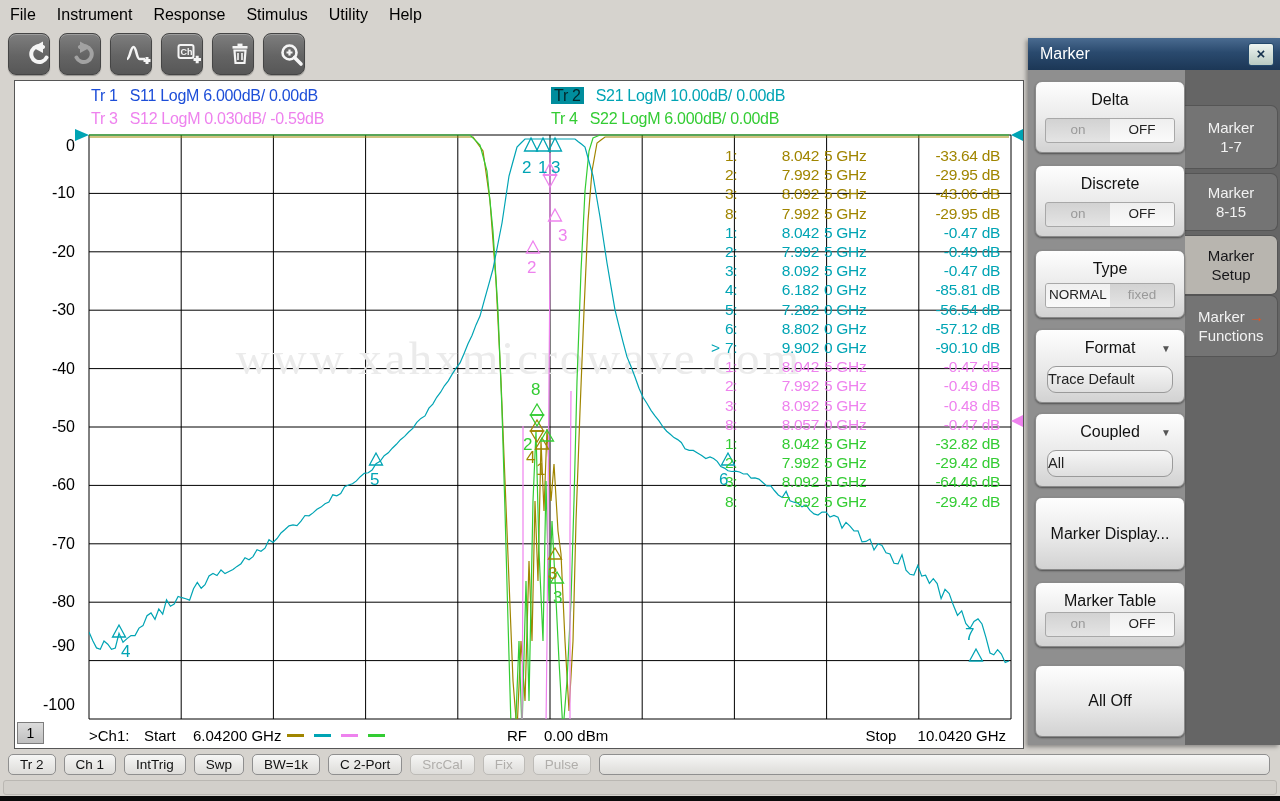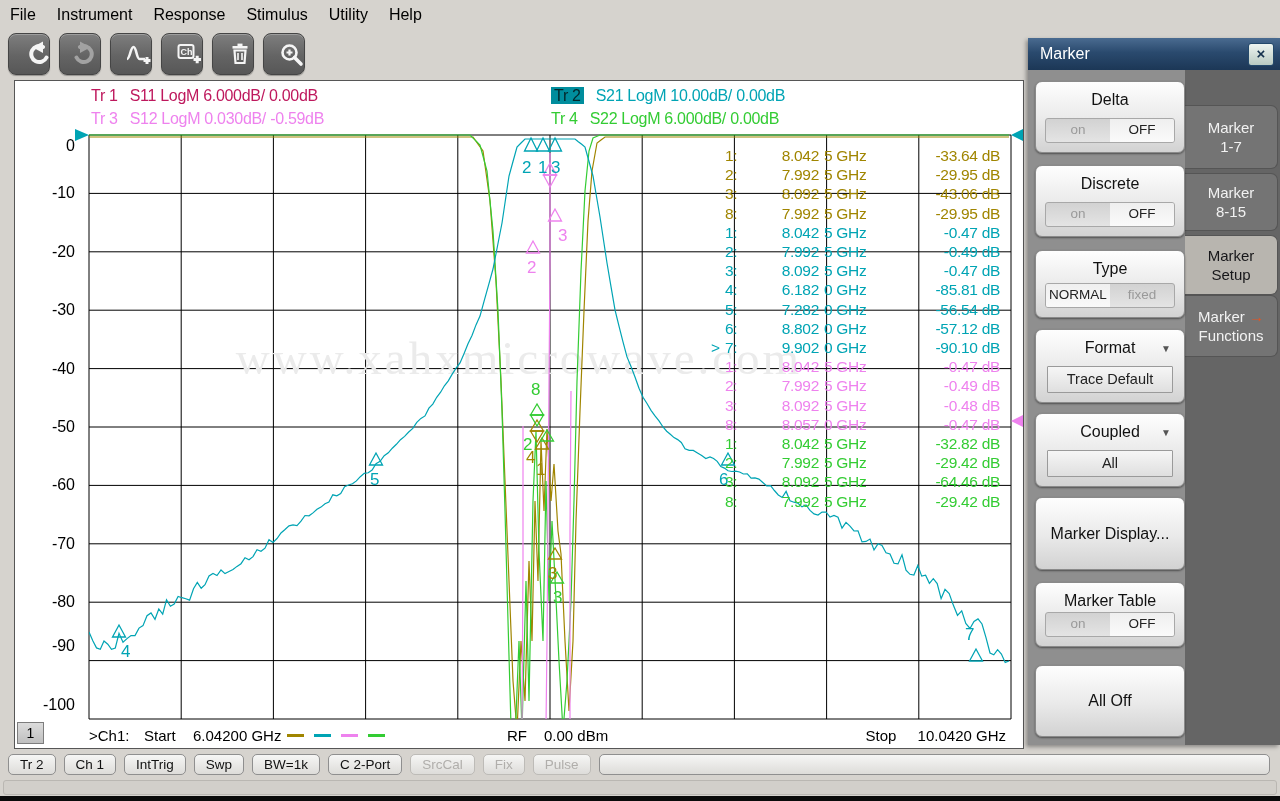--- a/index.html
+++ b/index.html
@@ -32,21 +32,21 @@
   .ptab{position:absolute;left:0;width:93px;background:#747474;border:1px solid #555;border-left:none;border-radius:0 7px 7px 0;color:#f2f2f2;font-size:15px;display:flex;flex-direction:column;align-items:center;justify-content:center;line-height:19px;text-align:center;box-sizing:border-box}
   .ptab.sel{background:#b8b5af;color:#17171a}
   .pbtn{position:absolute;left:7px;width:150px;border-radius:7px;background:linear-gradient(180deg,#fefefe,#e9e9e9 55%,#d2d2d2);border:1px solid #8a8a8a;box-shadow:0 1px 2px rgba(0,0,0,.45);box-sizing:border-box}
   .pbtn .blab{position:absolute;left:0;top:9px;width:100%;text-align:center;font-size:16px;color:#111}
   .pbtn.center .blab{top:50%;transform:translateY(-50%)}
   .pbtn .caret{position:absolute;right:13px;top:13px;font-size:10px;color:#555}
   .tgl{position:absolute;left:9px;right:9px;bottom:9px;height:23px;border:1px solid #a8a8a8;border-radius:3px;background:linear-gradient(#d2d2d2,#e4e4e4);display:flex;font-size:13.5px;line-height:22px;text-align:center;overflow:hidden}
   .tgl .half{flex:1}
   .tgl .act{background:linear-gradient(#efefef,#fafafa);color:#222}
   .tgl .ina{color:#9a9a9a}
-  .sub{position:absolute;left:11px;right:11px;bottom:9px;height:25px;border:1px solid #9a9a9a;border-radius:1px;background:linear-gradient(#f6f6f6,#dfdfdf);font-size:14.5px;color:#222;text-align:center;line-height:24px}
+  .sub{position:absolute;left:11px;right:11px;bottom:9px;height:25px;border:1px solid #9a9a9a;border-radius:9px;background:linear-gradient(#f6f6f6,#dfdfdf);font-size:14.5px;color:#222;line-height:24px}
   #statusbar{position:absolute;left:0;top:752px;width:1280px;height:25px;display:flex;align-items:center;gap:8px;padding:0 10px 0 8px;box-sizing:border-box}
   .sbtn{height:21px;line-height:19px;padding:0 11px;border-radius:5px;background:linear-gradient(#f6f6f5,#dddcd9);border:1px solid #8f8f8f;font-size:13.5px;color:#111;white-space:nowrap;box-sizing:border-box}
   .sbtn.dis{color:#b0aeab;border-color:#bdbbb7}
   .sbtn.fill{flex:1}
   #substatus{position:absolute;left:3px;top:780px;width:1272px;height:13px;background:#d2cfca;border:1px solid #bab7b2;border-radius:3px}
   #blackbar{position:absolute;left:0;top:796px;width:100%;height:5px;background:#0a0a0a}
 </style>
 </head>
 <body>
 
@@ -96,21 +96,21 @@
       <svg width="26" height="26" viewBox="0 0 26 26">
         <circle cx="11.5" cy="11.5" r="7" fill="none" stroke="#f5f5f5" stroke-width="2.6"></circle>
         <path d="M16.5 16.5 L23 23" stroke="#f5f5f5" stroke-width="3.6" stroke-linecap="round"></path>
         <path d="M11.5 8.5 v6 M8.5 11.5 h6" stroke="#f5f5f5" stroke-width="2.2"></path>
       </svg>
     </div>
   </div>
 
 <div id="plot">
   <div id="tracelabels">
-      <div class="trlab" style="left: 76px; top: 6px; color: #be185d;"><span class="trid">Tr 1</span><span class="trlbl">S11 LogM 6.000dB/ 0.00dB</span></div>
+      <div class="trlab" style="left: 76px; top: 6px; color: #1d4ed8;"><span class="trid">Tr 1</span><span class="trlbl">S11 LogM 6.000dB/ 0.00dB</span></div>
       <div class="trlab" style="left: 536px; top: 6px; color: rgb(0, 164, 180);"><span class="trid" style="background: rgb(0, 141, 157); color: rgb(3, 39, 43); padding: 0px 3px;">Tr 2</span><span class="trlbl">S21 LogM 10.00dB/ 0.00dB</span></div>
       <div class="trlab" style="left: 76px; top: 29px; color: rgb(238, 130, 238);"><span class="trid">Tr 3</span><span class="trlbl">S12 LogM 0.030dB/ -0.59dB</span></div>
       <div class="trlab" style="left: 536px; top: 29px; color: rgb(51, 204, 51);"><span class="trid">Tr 4</span><span class="trlbl">S22 LogM 6.000dB/ 0.00dB</span></div>
     </div>
   <div id="ylabels">
       <div class="ylab" style="top: 56px;">0</div>
       <div class="ylab" style="top: 103.4px;">-10</div>
       <div class="ylab" style="top: 161.8px;">-20</div>
       <div class="ylab" style="top: 220.2px;">-30</div>
       <div class="ylab" style="top: 278.6px;">-40</div>

